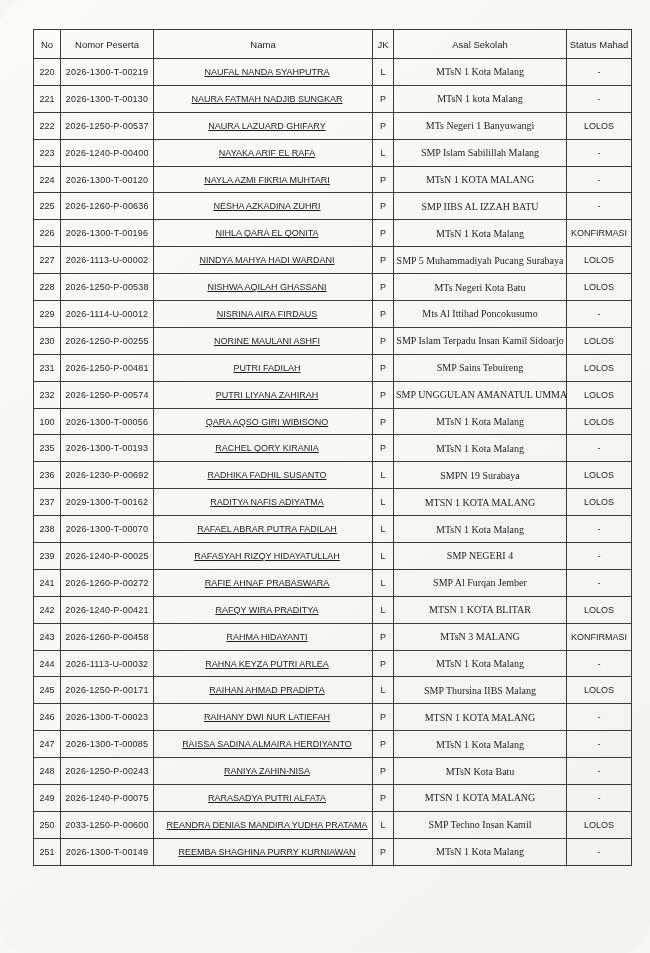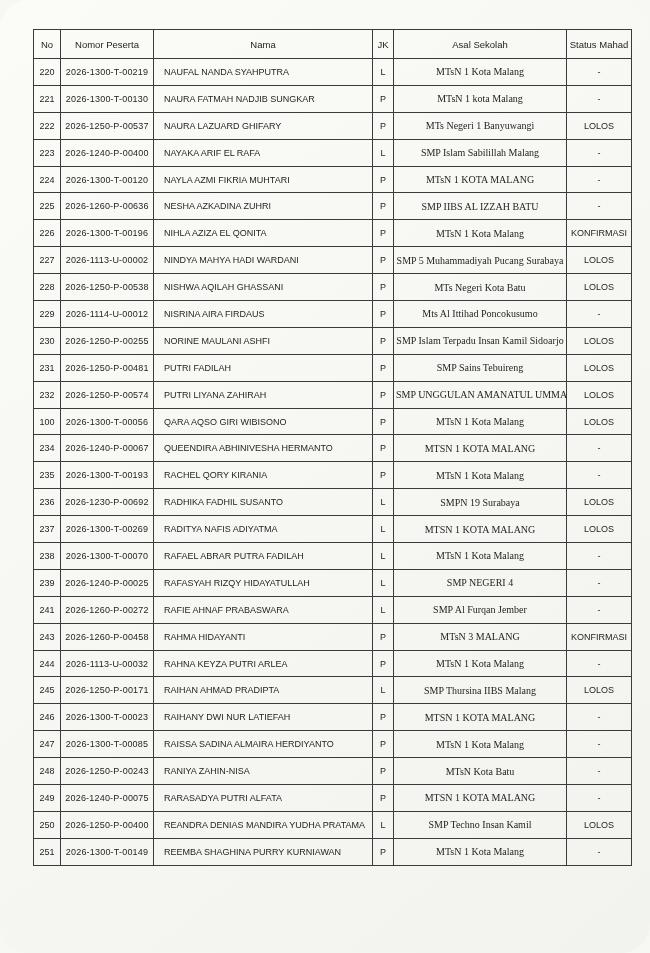--- a/index.html
+++ b/index.html
@@ -46,22 +46,23 @@
     font-size: 9.5px;
     font-weight: normal;
     text-align: center;
   }
   table.participants td {
     height: 25.9px;
     font-size: 9px;
     text-align: center;
   }
   table.participants td.col-nama {
-    text-align: left;
+    text-align: center;
     padding-left: 10px;
+    text-decoration: underline;
   }
   table.participants td.col-asal_sekolah {
     font-size: 10px;
     font-family: Liberation Serif, serif;
   }
   table.participants td.col-nomor_peserta {
     letter-spacing: 0.2px;
   }
   col.c-no            { width: 27px;  }
   col.c-nomor_peserta { width: 93px;  }
@@ -138,21 +139,21 @@
           <td class="col-no">225</td>
           <td class="col-nomor_peserta">2026-1260-P-00636</td>
           <td class="col-nama">NESHA AZKADINA ZUHRI</td>
           <td class="col-jk">P</td>
           <td class="col-asal_sekolah">SMP IIBS AL IZZAH BATU</td>
           <td class="col-status_mahad">-</td>
         </tr>
         <tr>
           <td class="col-no">226</td>
           <td class="col-nomor_peserta">2026-1300-T-00196</td>
-          <td class="col-nama">NIHLA AZIZA EL QONITA</td>
+          <td class="col-nama">NIHLA QARA EL QONITA</td>
           <td class="col-jk">P</td>
           <td class="col-asal_sekolah">MTsN 1 Kota Malang</td>
           <td class="col-status_mahad">KONFIRMASI</td>
         </tr>
         <tr>
           <td class="col-no">227</td>
           <td class="col-nomor_peserta">2026-1113-U-00002</td>
           <td class="col-nama">NINDYA MAHYA HADI WARDANI</td>
           <td class="col-jk">P</td>
           <td class="col-asal_sekolah">SMP 5 Muhammadiyah Pucang Surabaya</td>
@@ -200,46 +201,38 @@
         </tr>
         <tr>
           <td class="col-no">100</td>
           <td class="col-nomor_peserta">2026-1300-T-00056</td>
           <td class="col-nama">QARA AQSO GIRI WIBISONO</td>
           <td class="col-jk">P</td>
           <td class="col-asal_sekolah">MTsN 1 Kota Malang</td>
           <td class="col-status_mahad">LOLOS</td>
         </tr>
         <tr>
-          <td class="col-no">234</td>
-          <td class="col-nomor_peserta">2026-1240-P-00067</td>
-          <td class="col-nama">QUEENDIRA ABHINIVESHA HERMANTO</td>
-          <td class="col-jk">P</td>
-          <td class="col-asal_sekolah">MTSN 1 KOTA MALANG</td>
-          <td class="col-status_mahad">-</td>
-        </tr>
-        <tr>
           <td class="col-no">235</td>
           <td class="col-nomor_peserta">2026-1300-T-00193</td>
           <td class="col-nama">RACHEL QORY KIRANIA</td>
           <td class="col-jk">P</td>
           <td class="col-asal_sekolah">MTsN 1 Kota Malang</td>
           <td class="col-status_mahad">-</td>
         </tr>
         <tr>
           <td class="col-no">236</td>
           <td class="col-nomor_peserta">2026-1230-P-00692</td>
           <td class="col-nama">RADHIKA FADHIL SUSANTO</td>
           <td class="col-jk">L</td>
           <td class="col-asal_sekolah">SMPN 19 Surabaya</td>
           <td class="col-status_mahad">LOLOS</td>
         </tr>
         <tr>
           <td class="col-no">237</td>
-          <td class="col-nomor_peserta">2026-1300-T-00269</td>
+          <td class="col-nomor_peserta">2029-1300-T-00162</td>
           <td class="col-nama">RADITYA NAFIS ADIYATMA</td>
           <td class="col-jk">L</td>
           <td class="col-asal_sekolah">MTSN 1 KOTA MALANG</td>
           <td class="col-status_mahad">LOLOS</td>
         </tr>
         <tr>
           <td class="col-no">238</td>
           <td class="col-nomor_peserta">2026-1300-T-00070</td>
           <td class="col-nama">RAFAEL ABRAR PUTRA FADILAH</td>
           <td class="col-jk">L</td>
@@ -256,20 +249,28 @@
         </tr>
         <tr>
           <td class="col-no">241</td>
           <td class="col-nomor_peserta">2026-1260-P-00272</td>
           <td class="col-nama">RAFIE AHNAF PRABASWARA</td>
           <td class="col-jk">L</td>
           <td class="col-asal_sekolah">SMP Al Furqan Jember</td>
           <td class="col-status_mahad">-</td>
         </tr>
         <tr>
+          <td class="col-no">242</td>
+          <td class="col-nomor_peserta">2026-1240-P-00421</td>
+          <td class="col-nama">RAFQY WIRA PRADITYA</td>
+          <td class="col-jk">L</td>
+          <td class="col-asal_sekolah">MTSN 1 KOTA BLITAR</td>
+          <td class="col-status_mahad">LOLOS</td>
+        </tr>
+        <tr>
           <td class="col-no">243</td>
           <td class="col-nomor_peserta">2026-1260-P-00458</td>
           <td class="col-nama">RAHMA HIDAYANTI</td>
           <td class="col-jk">P</td>
           <td class="col-asal_sekolah">MTsN 3 MALANG</td>
           <td class="col-status_mahad">KONFIRMASI</td>
         </tr>
         <tr>
           <td class="col-no">244</td>
           <td class="col-nomor_peserta">2026-1113-U-00032</td>
@@ -313,21 +314,21 @@
         <tr>
           <td class="col-no">249</td>
           <td class="col-nomor_peserta">2026-1240-P-00075</td>
           <td class="col-nama">RARASADYA PUTRI ALFATA</td>
           <td class="col-jk">P</td>
           <td class="col-asal_sekolah">MTSN 1 KOTA MALANG</td>
           <td class="col-status_mahad">-</td>
         </tr>
         <tr>
           <td class="col-no">250</td>
-          <td class="col-nomor_peserta">2026-1250-P-00400</td>
+          <td class="col-nomor_peserta">2033-1250-P-00600</td>
           <td class="col-nama">REANDRA DENIAS MANDIRA YUDHA PRATAMA</td>
           <td class="col-jk">L</td>
           <td class="col-asal_sekolah">SMP Techno Insan Kamil</td>
           <td class="col-status_mahad">LOLOS</td>
         </tr>
         <tr>
           <td class="col-no">251</td>
           <td class="col-nomor_peserta">2026-1300-T-00149</td>
           <td class="col-nama">REEMBA SHAGHINA PURRY KURNIAWAN</td>
           <td class="col-jk">P</td>

